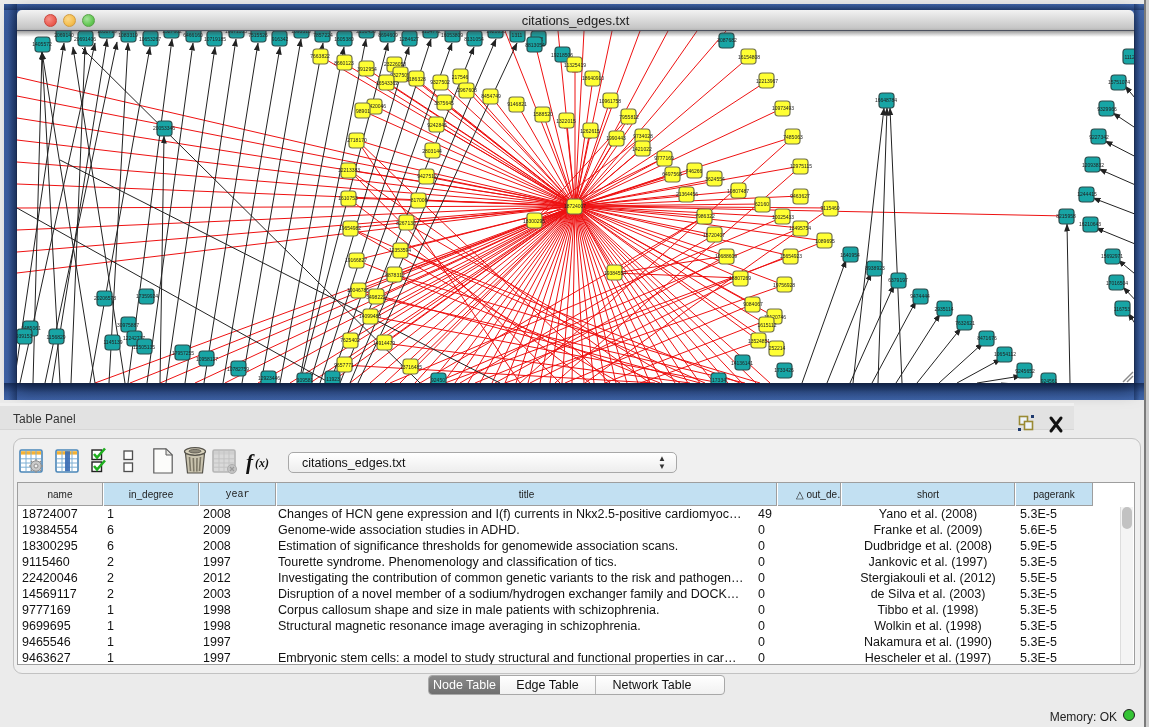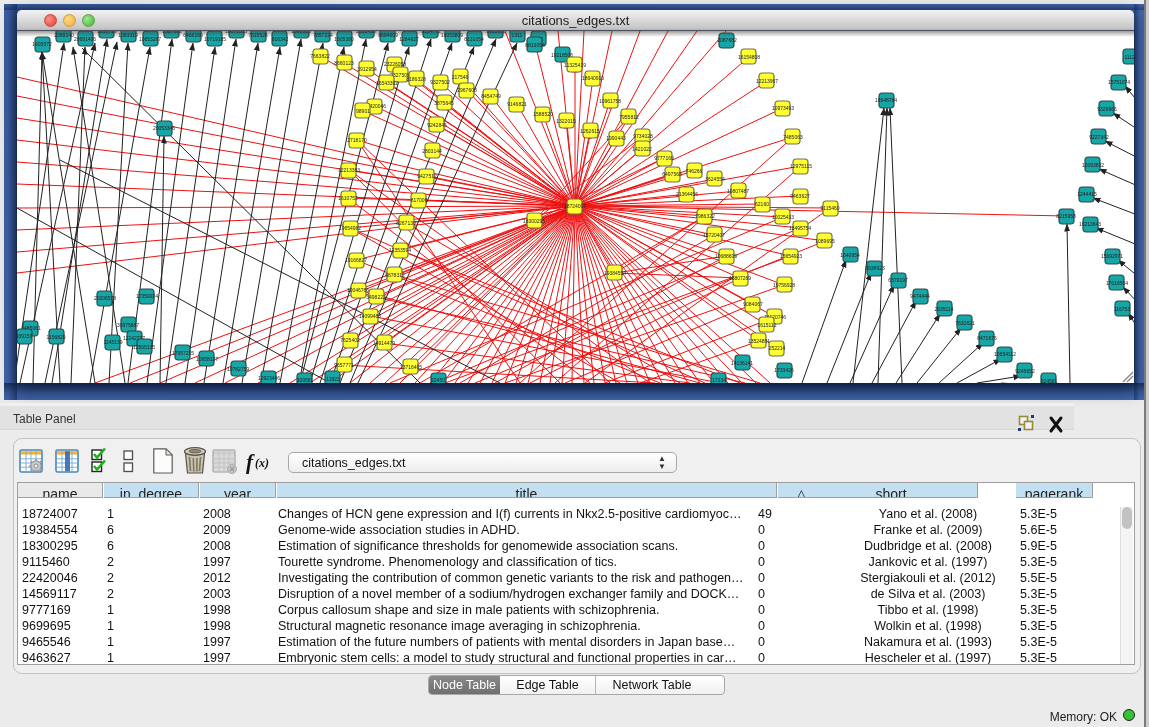--- a/index.html
+++ b/index.html
@@ -27,22 +27,22 @@
 #tpbar span { position:absolute; left:13px; top:6px; font-size:12px; color:#333; }
 #panel { position:absolute; left:13px; top:438px; width:1128px; height:236px;
   background:#f0f0f0; border:1px solid #c2c2c2; border-radius:9px; }
 #combo { position:absolute; left:288px; top:452px; width:389px; height:21px;
   background:linear-gradient(#ffffff,#ededed); border:1px solid #a8a8a8; border-radius:5px; }
 #combo span { position:absolute; left:13px; top:3px; font-size:12.5px; color:#111; }
 #combo .arr { position:absolute; right:10px; top:2px; font-size:8px; color:#333; line-height:8px; }
 #table { position:absolute; left:17px; top:482px; width:1118px; height:183px; background:#fff;
   border:1px solid #9e9e9e; }
 #thead { position:absolute; left:17px; top:482px; width:1118px; height:24px; }
-.th { position:absolute; top:0; height:16px; white-space:nowrap; overflow:hidden; border-right:1px solid #9e9e9e; border-top:1px solid #9e9e9e;
-  border-bottom:1px solid #9e9e9e; background:#c2e0f2; font-size:14px; color:#222;
+.th { position:absolute; top:0; height:24px; white-space:nowrap; overflow:hidden; border-right:1px solid #9e9e9e; border-top:1px solid #9e9e9e;
+  border-bottom:1px solid #9e9e9e; background:#c2e0f2; font-size:10px; color:#222;
   text-align:center; line-height:23px; }
 #tbody { position:absolute; left:18px; top:482px; width:1100px; height:182px; overflow:hidden; }
 .tr { position:absolute; left:0; width:1100px; height:16px; font-size:12.5px; color:#111; white-space:nowrap; }
 .c { position:absolute; top:0; line-height:16px; }
 .c0 { left:4px; } .c1 { left:89px; } .c2 { left:185px; } .c3 { left:260px; width:498px; overflow:hidden; }
 .c4 { left:740px; } .c5 { left:823px; width:174px; text-align:center; } .c6 { left:1002px; }
 #vscroll { position:absolute; left:1120px; top:507px; width:13px; height:157px; background:#f4f4f4;
   border-left:1px solid #ddd; }
 #vthumb { position:absolute; left:1121.5px; top:507px; width:10px; height:22px; background:#c2c2c2; border-radius:5px; }
 #tabs { position:absolute; left:428px; top:675px; width:297px; height:20px;
@@ -696,24 +696,24 @@
       </g>
     </svg>
 <div id="combo">
       <span>citations_edges.txt</span>
       <div class="arr">▲<br>▼</div>
     </div>
 <div id="table"></div>
 <div id="thead">
   <span class="th" style="left:0;width:86px;background:#e9e9e9;border-left:1px solid #9e9e9e;">name</span>
   <span class="th" style="left:87px;width:95px;">in_degree</span>
-  <span class="th" style="left:183px;width:76px;">year</span>
+  <span class="th" style="left:183px;width:76px;font-family:Liberation Mono, monospace;">year</span>
   <span class="th" style="left:260px;width:500px;">title</span>
   <span class="th" style="left:761px;width:63px;text-align:left;padding-left:18px;">△ out_de…</span>
-  <span class="th" style="left:788px;width:173px;">short</span>
+  <span class="th" style="left:825px;width:173px;">short</span>
   <span class="th" style="left:999px;width:77px;">pagerank</span>
 </div>
 <div id="tbody">
       <div class="tr" style="top:24px">
         <span class="c c0">18724007</span>
         <span class="c c1">1</span>
         <span class="c c2">2008</span>
         <span class="c c3">Changes of HCN gene expression and I(f) currents in Nkx2.5-positive cardiomyoc…</span>
         <span class="c c4">49</span>
         <span class="c c5">Yano et al. (2008)</span>
@@ -779,23 +779,22 @@
         <span class="c c2">1998</span>
         <span class="c c3">Structural magnetic resonance image averaging in schizophrenia.</span>
         <span class="c c4">0</span>
         <span class="c c5">Wolkin et al. (1998)</span>
         <span class="c c6">5.3E-5</span>
       </div>
 <div class="tr" style="top:152px">
         <span class="c c0">9465546</span>
         <span class="c c1">1</span>
         <span class="c c2">1997</span>
-        <span class="c c3">Estimation of the future numbers of patients with mental disorders in Japan base…</span>
         <span class="c c4">0</span>
-        <span class="c c5">Nakamura et al. (1993)</span>
+        <span class="c c5">Nakamura et al. (1990)</span>
         <span class="c c6">5.3E-5</span>
       </div>
 <div class="tr" style="top:168px">
         <span class="c c0">9463627</span>
         <span class="c c1">1</span>
         <span class="c c2">1997</span>
         <span class="c c3">Embryonic stem cells: a model to study structural and functional properties in car…</span>
         <span class="c c4">0</span>
         <span class="c c5">Hescheler et al. (1997)</span>
         <span class="c c6">5.3E-5</span>

